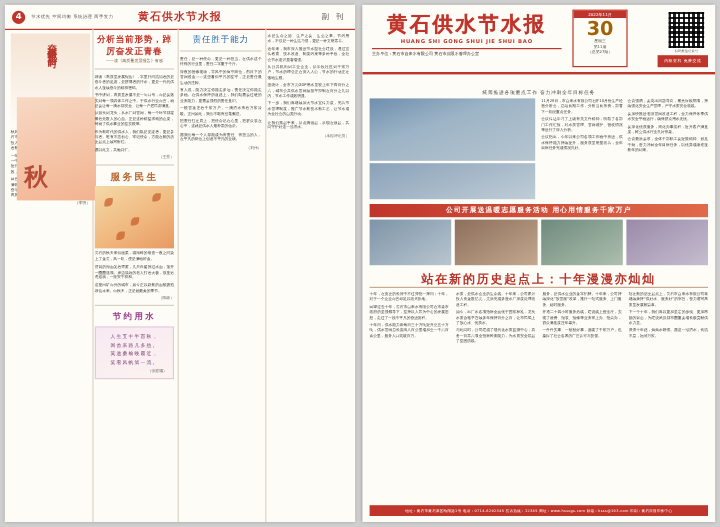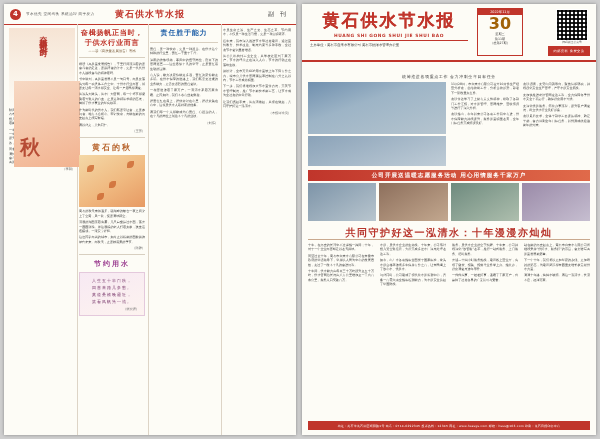--- a/index.html
+++ b/index.html
@@ -55,21 +55,21 @@
     background:linear-gradient(180deg,#f6e4d4,#fdfcf6);}
   .byline{font-size:3.2px;color:#666;text-align:right;margin-top:2px;}
   .hr-thin{height:1px;background:#d8cfc0;margin:4px 0;}
 
   .headline-red{
     font-size:7.2px;font-weight:bold;color:#c0352b;text-align:center;
     letter-spacing:.6px;line-height:10px;
   }
   .headline-sub{font-size:3.4px;color:#7a5c3a;text-align:center;margin-top:1px;}
   .headline-blue{
-    font-size:7px;font-weight:bold;color:#1f5fa8;text-align:center;letter-spacing:.8px;
+    font-size:7px;font-weight:normal;color:#1f5fa8;text-align:center;letter-spacing:.8px;
   }
   .headline-autumn{
     font-size:8px;font-weight:bold;color:#b8642c;text-align:center;letter-spacing:2px;
   }
   .poem-title{
     font-size:7px;font-weight:bold;color:#9a3b8f;text-align:center;letter-spacing:2px;
   }
   .poembox{
     margin-top:3px;background:linear-gradient(160deg,#f7e9f3,#fdf3ef);
     border:.6px solid #e4c9dc;padding:4px 5px;
@@ -205,32 +205,32 @@
         <div class="tiny fakepara" style="margin-top:2px;">一年来，公司紧紧围绕“优质供水、服务民生”这一中心任务，持续深化改革、强化管理，在水质提升、管网改造、营业服务等方面取得了显著成效，赢得了广大市民的广泛赞誉。</div>
         <div class="tiny fakepara" style="margin-top:2px;">回首过往，我们步履铿锵；展望未来，我们信心满怀。新的征程上，全体供水人将继续发扬艰苦奋斗的优良传统，以更加昂扬的姿态，奋力书写高质量发展的新篇章。</div>
         <div class="byline">（李明）</div>
 
         <div class="cornerbox">
           <div class="bigchar">秋</div>
         </div>
       </div>
 
       <div class="colB">
-        <div class="headline-red">奋楫扬帆正当时，于供水行业而言</div>
+        <div class="headline-red">分析当前形势，踔厉奋发正青春</div>
         <div class="headline-sub">——读《高质量发展报告》有感</div>
         <div class="hr-thin"></div>
         <div class="tiny fakepara">细读《高质量发展报告》，字里行间流淌着的是奋斗者的足迹，是拼搏者的汗水，更是一代代供水人接续奋斗的精神密码。</div>
         <div class="tiny fakepara" style="margin-top:2px;">书中讲到，高质量发展不是一句口号，而是要落实到每一项具体工作之中。于供水行业而言，就是要让每一滴水都安全、让每一户居民都满意。</div>
         <div class="tiny fakepara" style="margin-top:2px;">从源头到龙头，从水厂到管网，每一个环节都凝聚着无数人的心血。正是这种精益求精的态度，铸就了供水事业的坚实根基。</div>
         <div class="tiny fakepara" style="margin-top:2px;">作为新时代的供水人，我们既是见证者，更是参与者。唯有不忘初心、牢记使命，方能在新的历史起点上续写辉煌。</div>
         <div class="tiny fakepara" style="margin-top:2px;">愿以此文，共勉同仁。</div>
         <div class="byline">（王芳）</div>
 
         <div class="hr-thin"></div>
-        <div class="headline-autumn">黄石的秋</div>
+        <div class="headline-autumn">服务民生</div>
         <div class="autumnbox">
           <div class="autumn-leaf" style="left:8px;top:10px;"></div>
           <div class="autumn-leaf" style="left:30px;top:26px;"></div>
           <div class="autumn-leaf" style="left:48px;top:6px;"></div>
           <div class="autumn-leaf" style="left:18px;top:38px;"></div>
         </div>
         <div class="tiny fakepara" style="margin-top:2px;">黄石的秋天来得温柔，磁湖畔的银杏一夜之间染上了金黄，风一吹，便是满地碎金。</div>
         <div class="tiny fakepara" style="margin-top:2px;">清晨的湖面笼着薄雾，几只白鹭掠过水面，荡开一圈圈涟漪。岸边晨练的老人打着太极，孩童追逐嬉戏，一派安宁祥和。</div>
         <div class="tiny fakepara" style="margin-top:2px;">这座因矿而兴的城市，如今正以崭新的面貌拥抱绿色未来。而秋天，正是她最美的季节。</div>
         <div class="byline">（陈静）</div>
@@ -311,21 +311,21 @@
 
     <div class="r-bannerbar">公司开展送温暖志愿服务活动  用心用情服务千家万户</div>
 
     <div class="r-photorow">
       <div class="ph1"></div>
       <div class="ph2"></div>
       <div class="ph3"></div>
       <div class="ph4"></div>
     </div>
 
-    <div class="r-feature">共同守护好这一泓清水：十年漫漫亦灿灿</div>
+    <div class="r-feature">站在新的历史起点上：十年漫漫亦灿灿</div>
     <div class="r-rule"></div>
 
     <div class="r-body">
       <div class="rc rc1">
         <div class="tiny fakepara">十年，在历史的长河中不过弹指一挥间；十年，对于一个企业而言却足以改天换地。</div>
         <div class="tiny fakepara" style="margin-top:2px;">回望过去十年，黄石市自来水有限公司在市委市政府的坚强领导下，坚持以人民为中心的发展思想，走过了一段不平凡的奋进历程。</div>
         <div class="tiny fakepara" style="margin-top:2px;">十年间，供水能力由每日三十万吨提升至五十万吨，供水管网总长度由八百公里增加至一千六百余公里，服务人口突破百万。</div>
       </div>
       <div class="rc rc2">
         <div class="tiny fakepara">水质，是供水企业的生命线。十年来，公司累计投入资金数亿元，先后完成多座水厂深度处理改造工程。</div>

